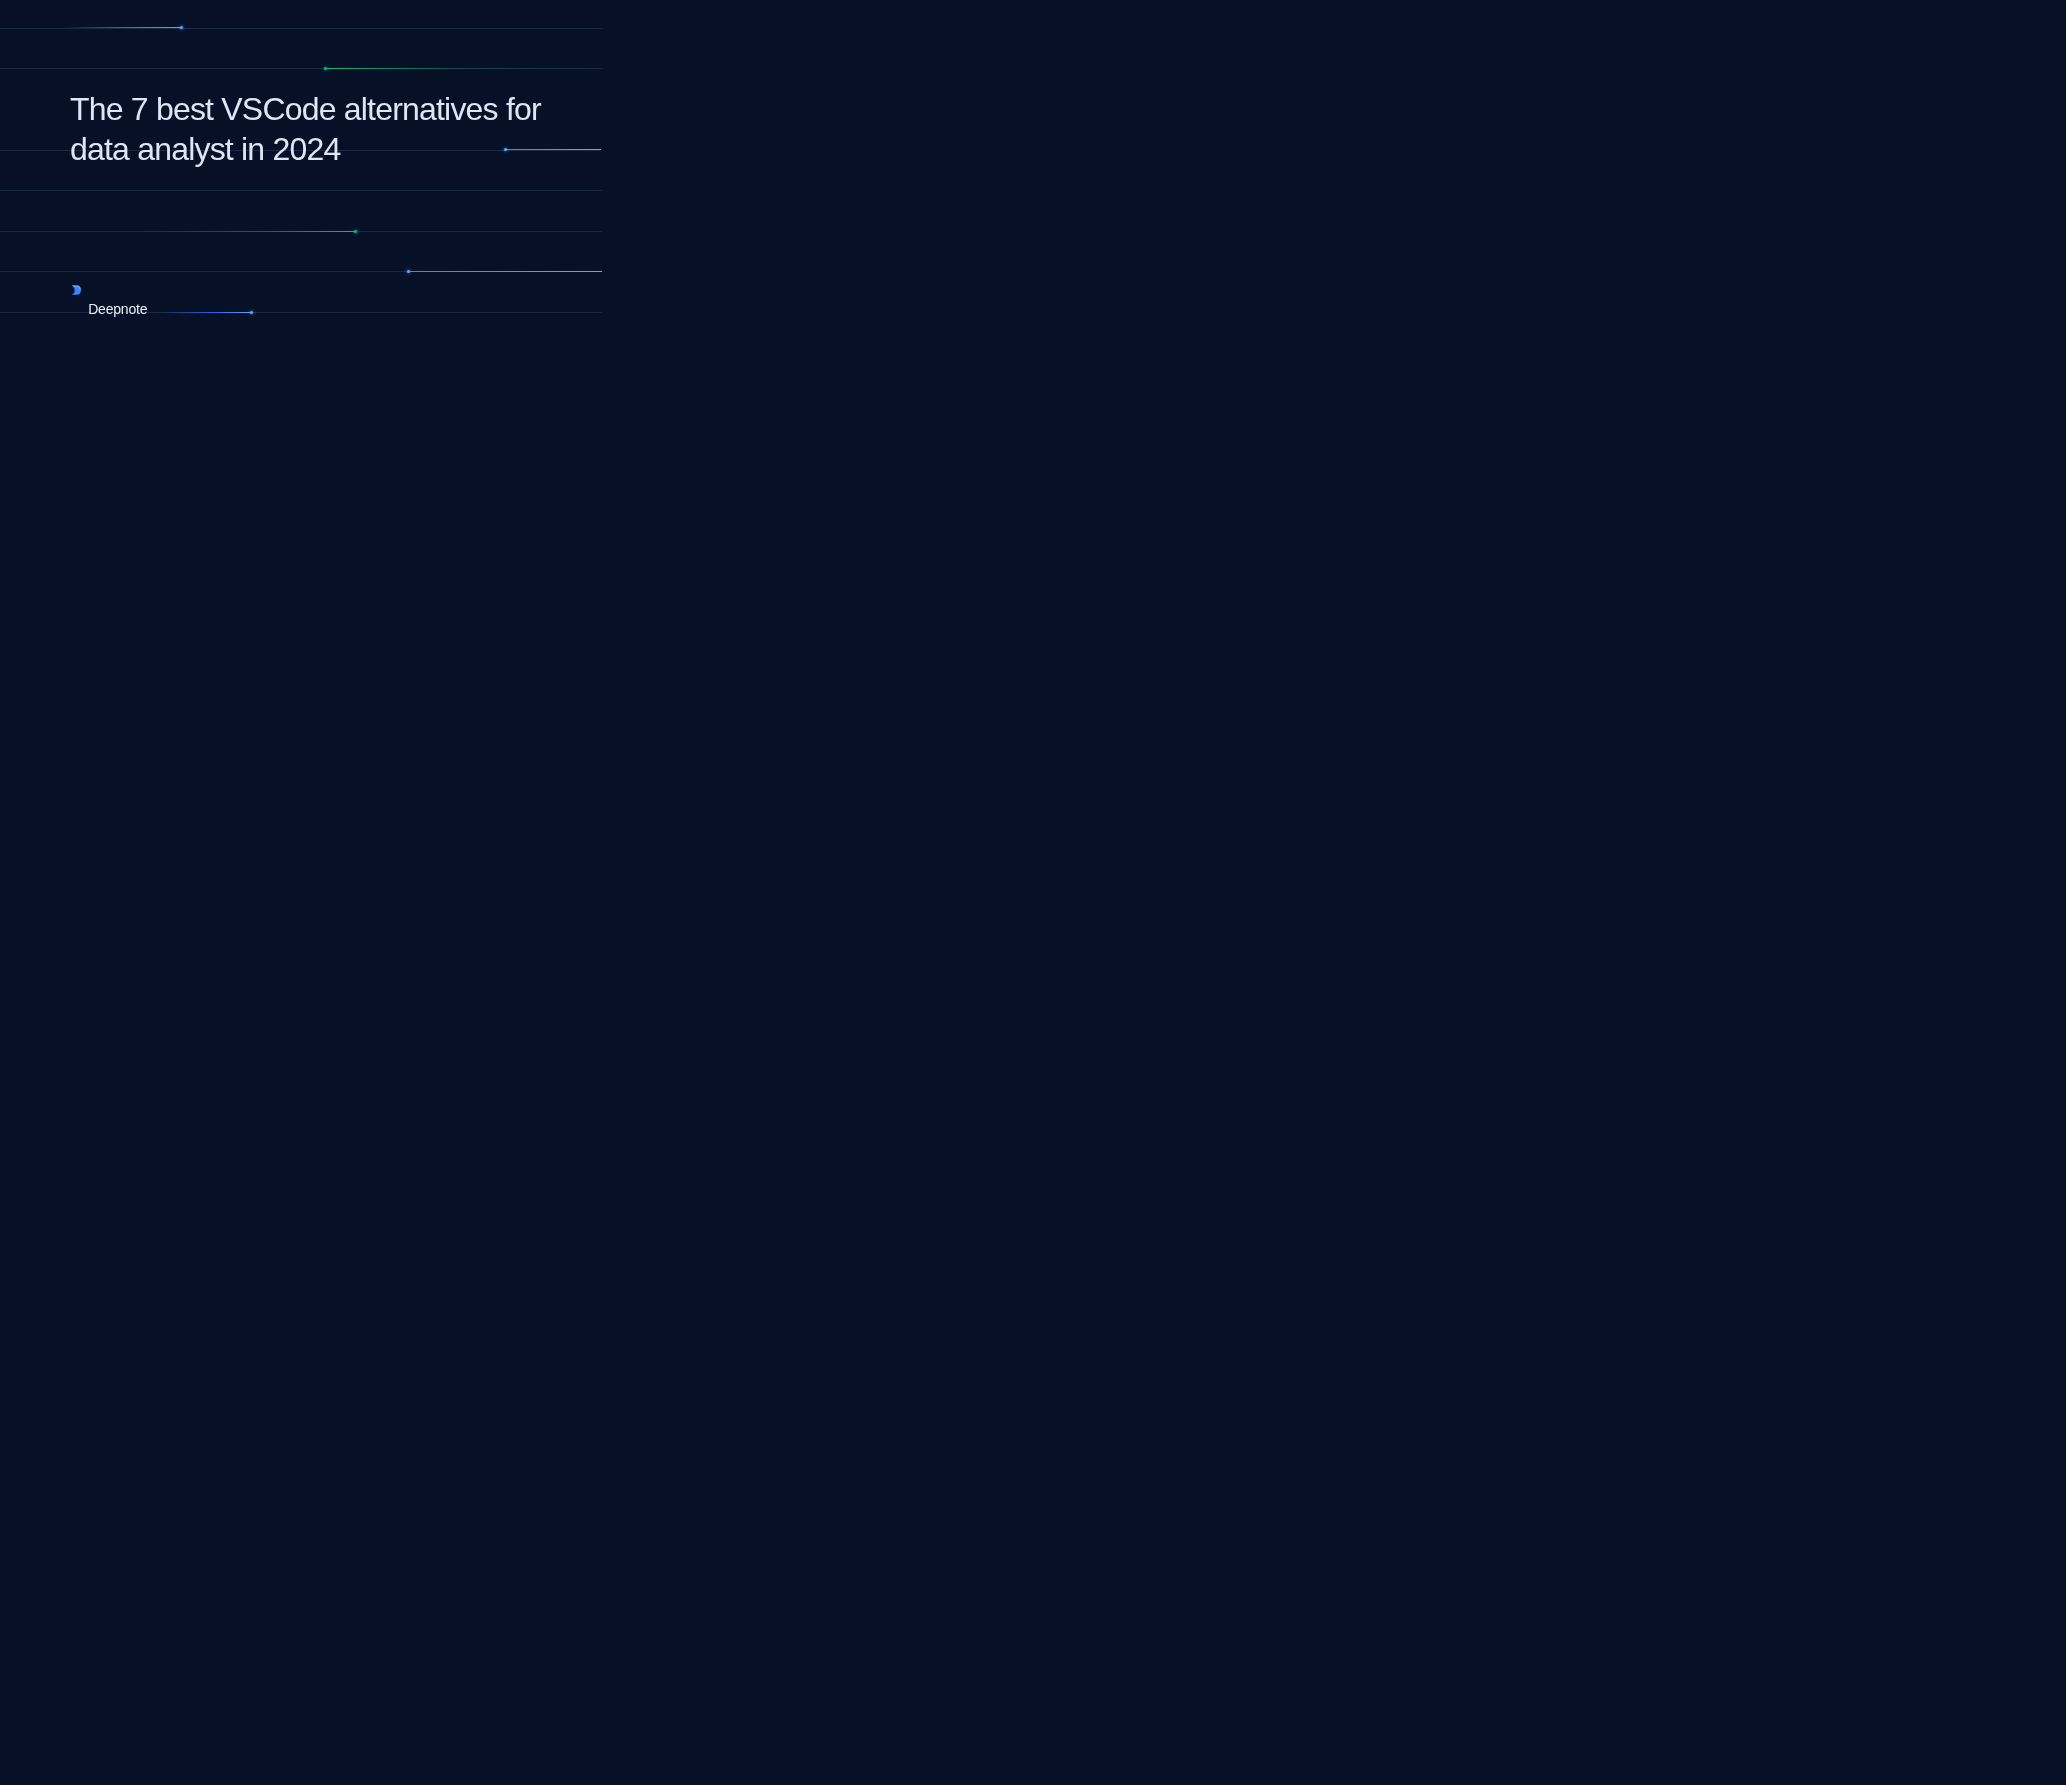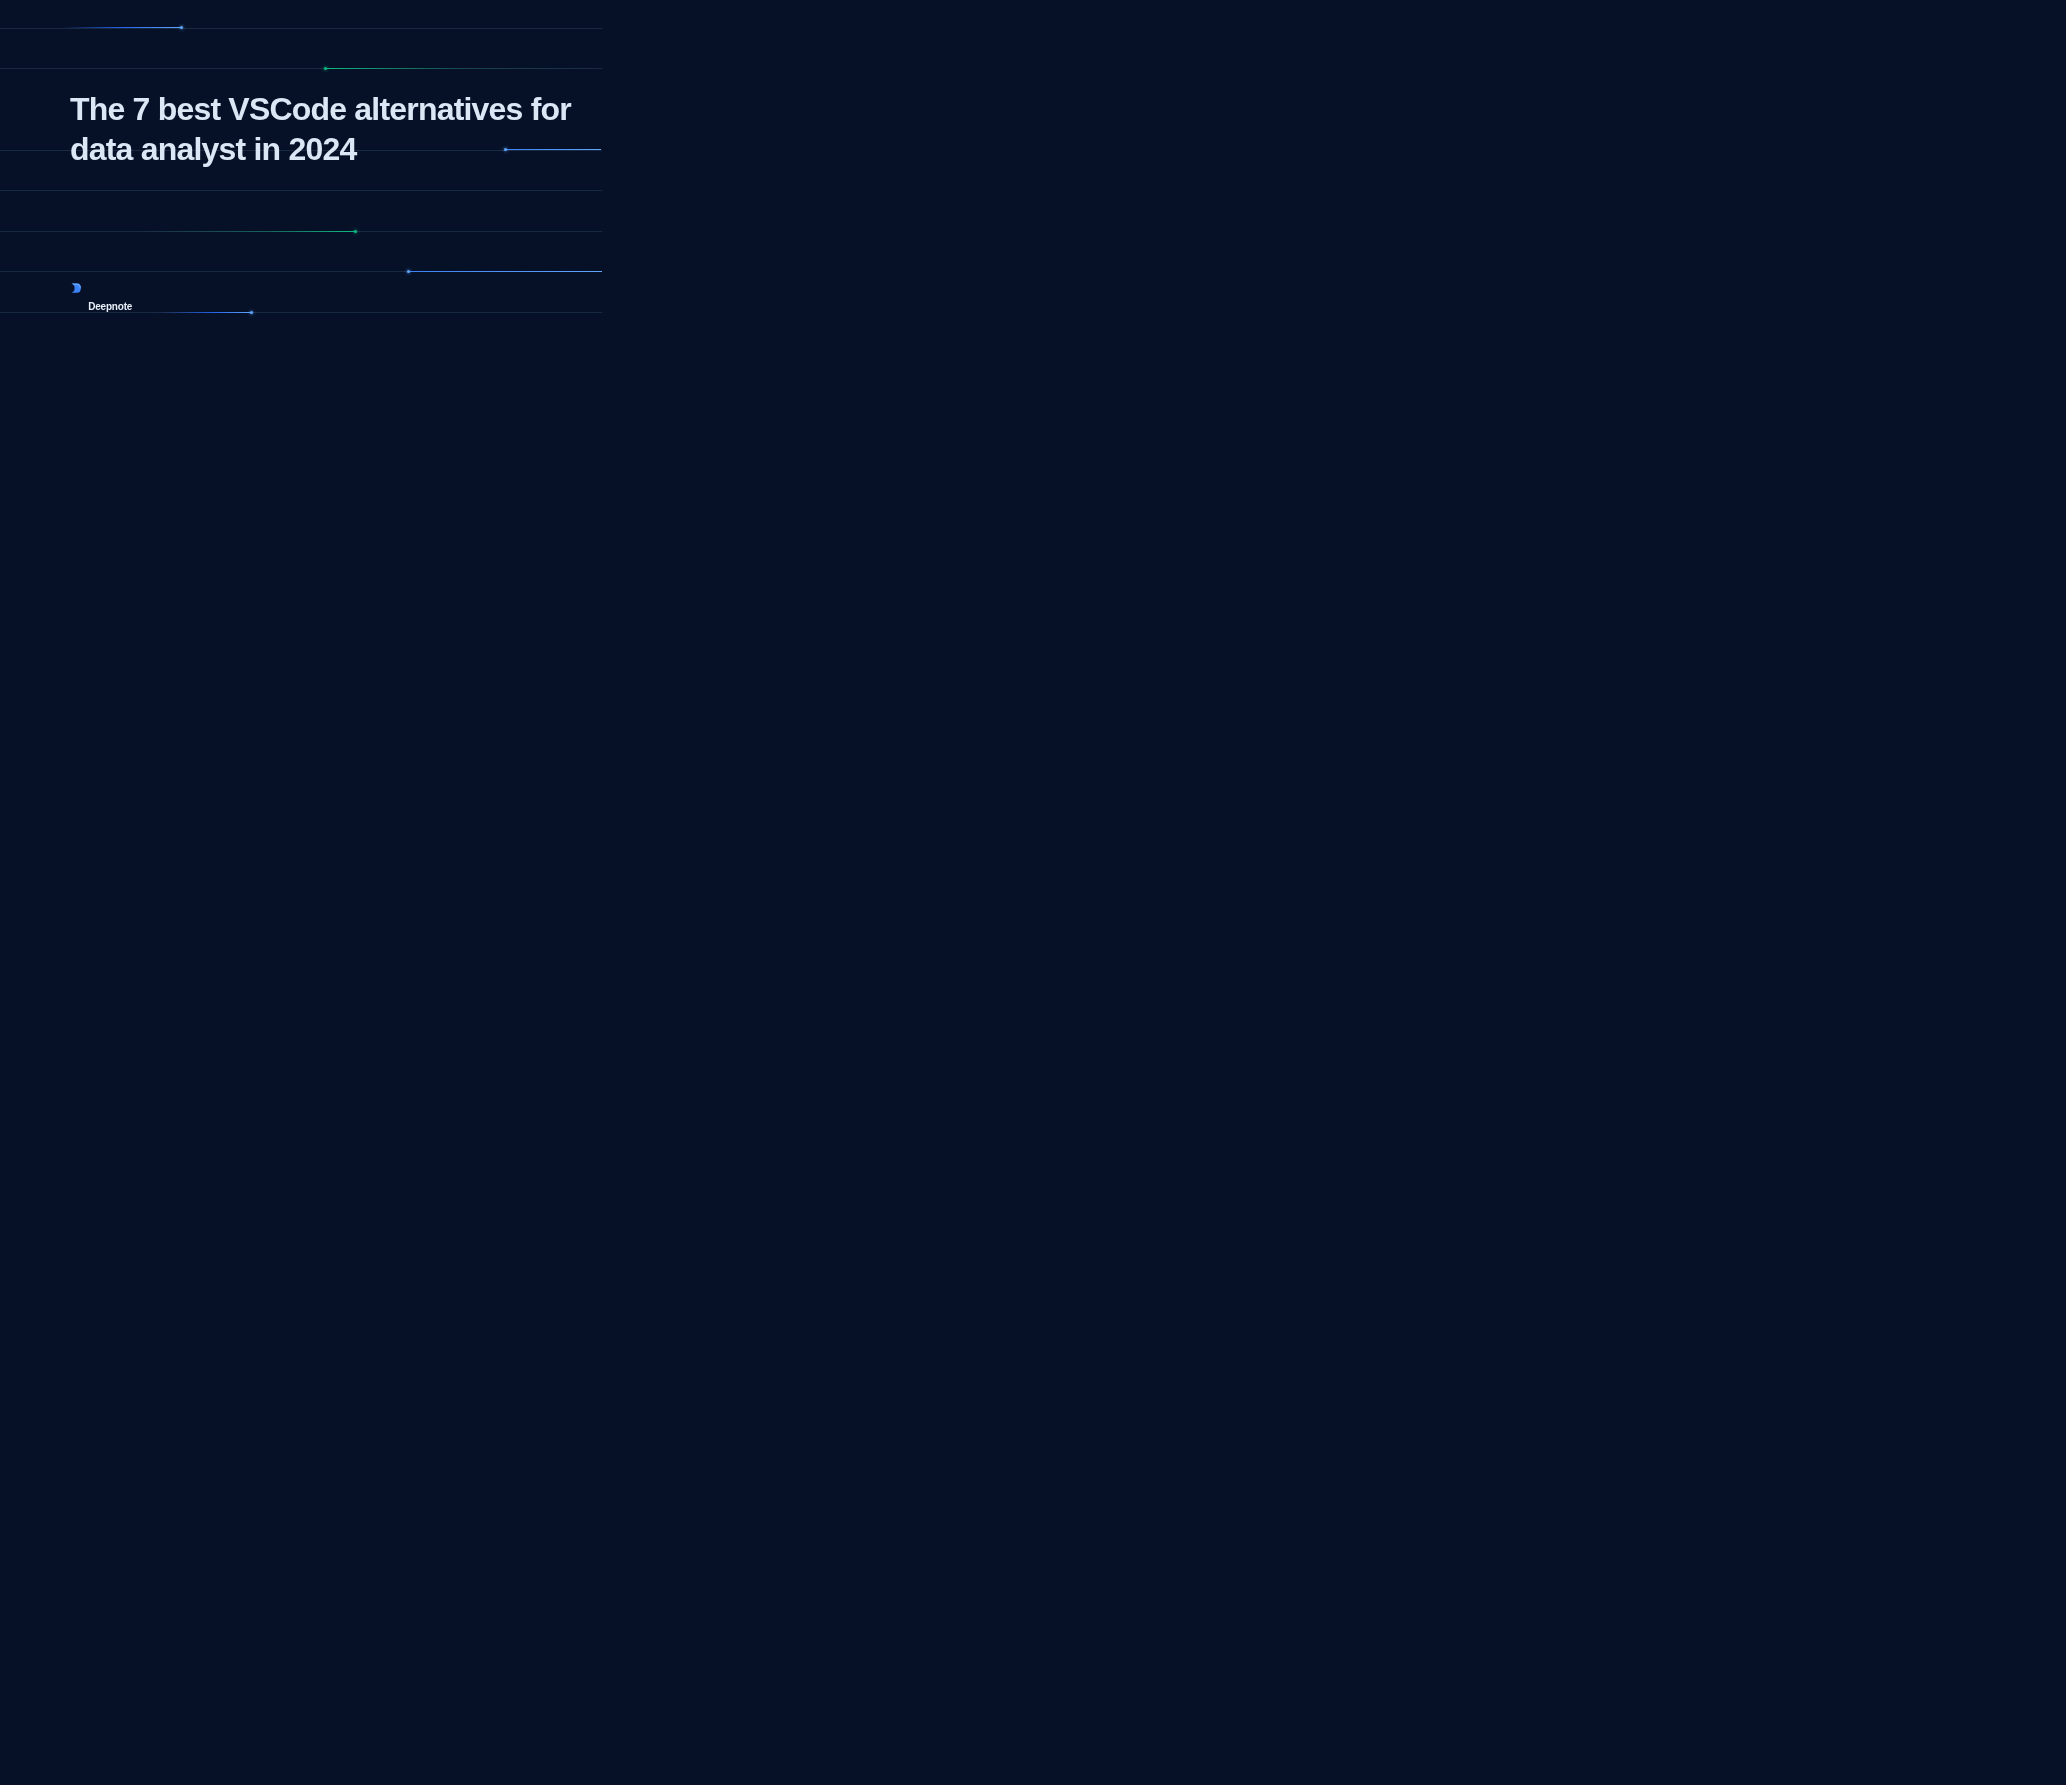--- a/index.html
+++ b/index.html
@@ -132,43 +132,43 @@
       left: 250px;
       background: #60a5fa;
       box-shadow: 0 0 3.3px #60a5fa;
     }
     
     .main-title {
       position: absolute;
       top: 89px;
       left: 70px;
       font-size: 32px;
-      font-weight: 700;
+      font-weight: 400;
       color: #dce7f5;
       letter-spacing: -0.8px;
       line-height: 1.26;
     }
     
     .brand {
       position: absolute;
       top: 264px;
       left: 70px;
       display: flex;
       align-items: center;
       gap: 5.8px;
     }
     
     .brand-logo {
       width: 12.4px;
       height: 12.4px;
     }
     
     .brand-name {
-      font-size: 10px;
-      font-weight: 700;
+      font-size: 14px;
+      font-weight: 400;
       color: #e8eef7;
       letter-spacing: -0.2px;
       margin-top: 37px;
     }
   </style>
 </head>
 <body>
 
 <div class="decorative-line line-1"></div>
 <div class="decorative-line line-2"></div>

